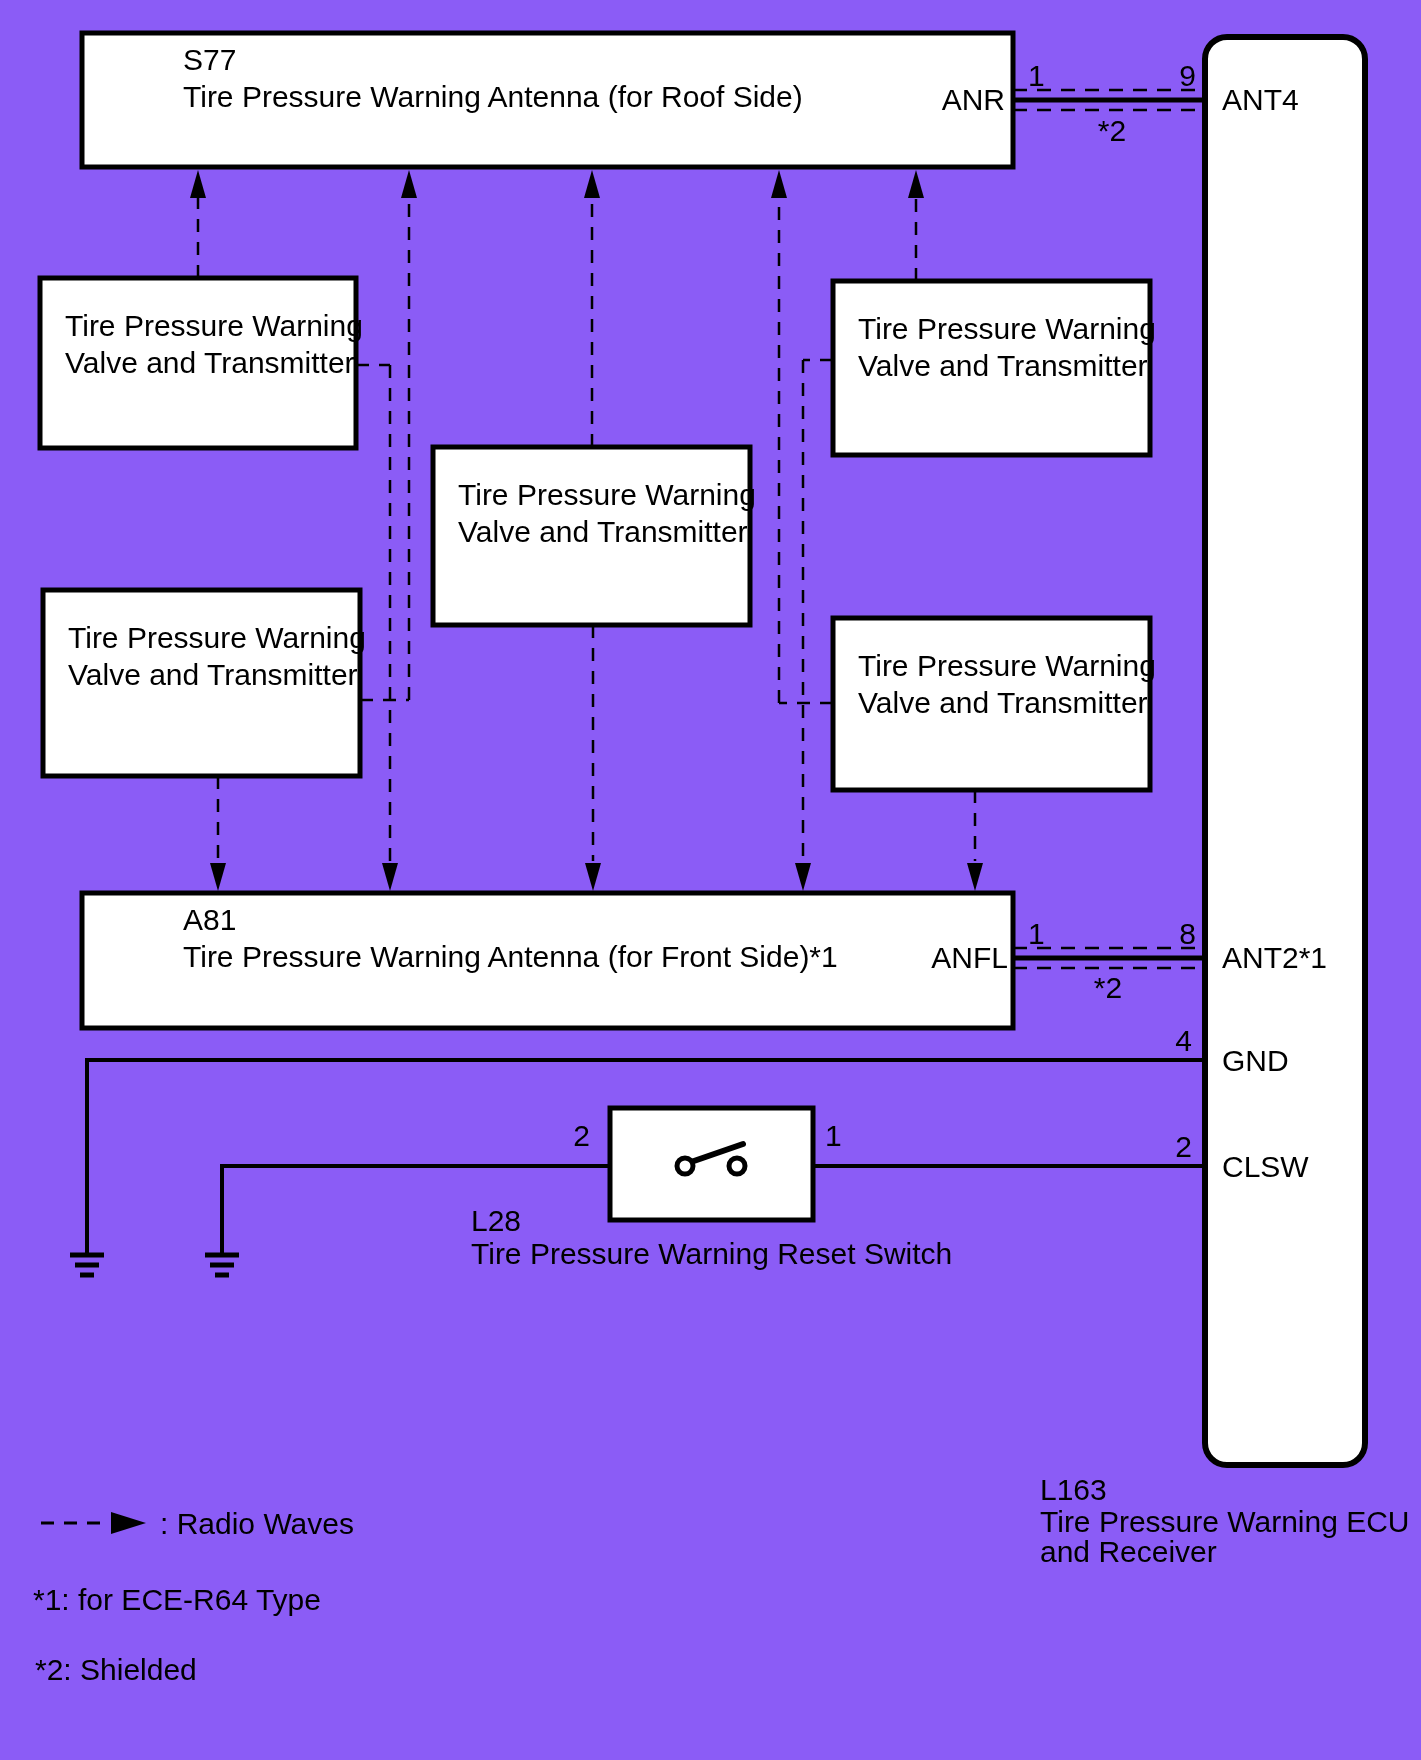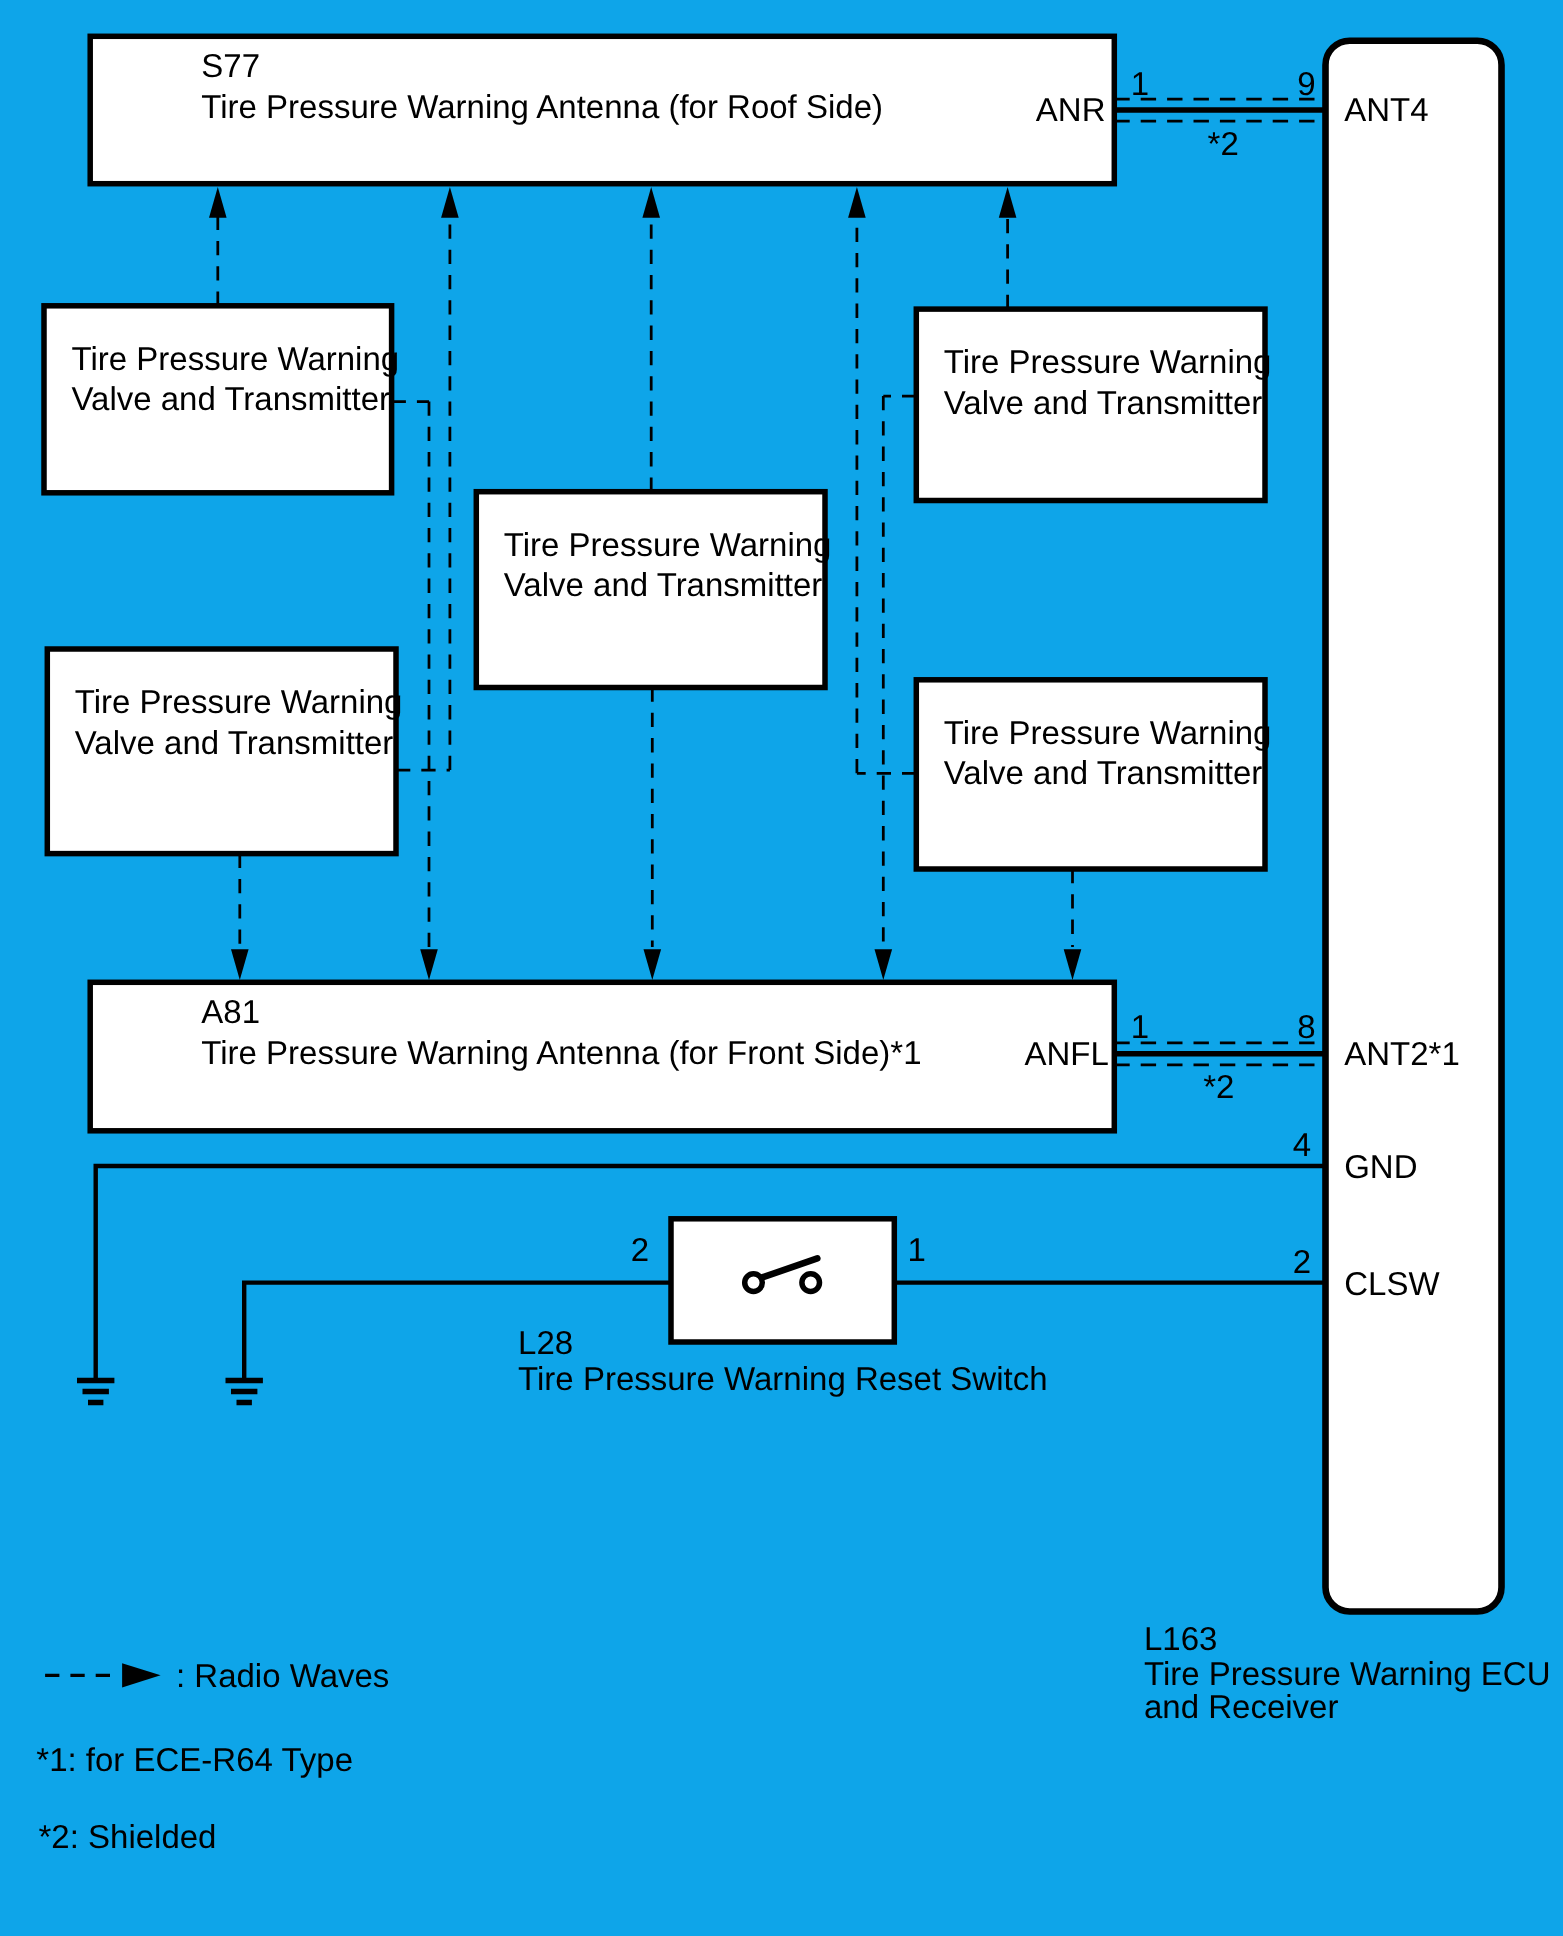--- a/index.html
+++ b/index.html
@@ -1,16 +1,16 @@
 <!DOCTYPE html>
 <html><head>
 <meta charset="utf-8">
 <style>
   html,body{margin:0;padding:0;background:#fff;}
-  #canvas{position:relative;width:1421px;height:1760px;background:#0ea5e9;
+  #canvas{position:relative;width:1421px;height:1760px;background:#8b5cf6;
           font-family:"Liberation Sans", sans-serif;}
   svg{position:absolute;left:0;top:0;}
   .box{fill:#ffffff;stroke:#000000;stroke-width:5;}
   .ecu{fill:#ffffff;stroke:#000000;stroke-width:6;}
   .wire{stroke:#000000;stroke-width:4;fill:none;}
   .shield-core{stroke:#000000;stroke-width:5;fill:none;}
   .shield-dash{stroke:#000000;stroke-width:2.5;fill:none;stroke-dasharray:14 10;}
   .radio{stroke:#000000;stroke-width:2.5;fill:none;stroke-dasharray:13 10;}
   .legend-dash{stroke:#000000;stroke-width:3;fill:none;stroke-dasharray:13 10;}
   .gnd{stroke:#000000;stroke-width:5;fill:none;}

